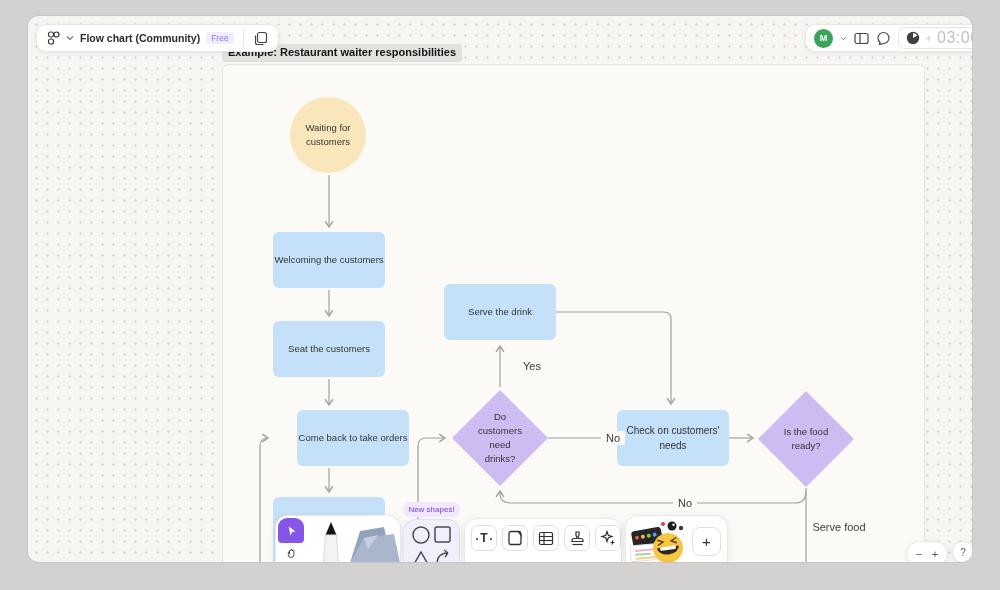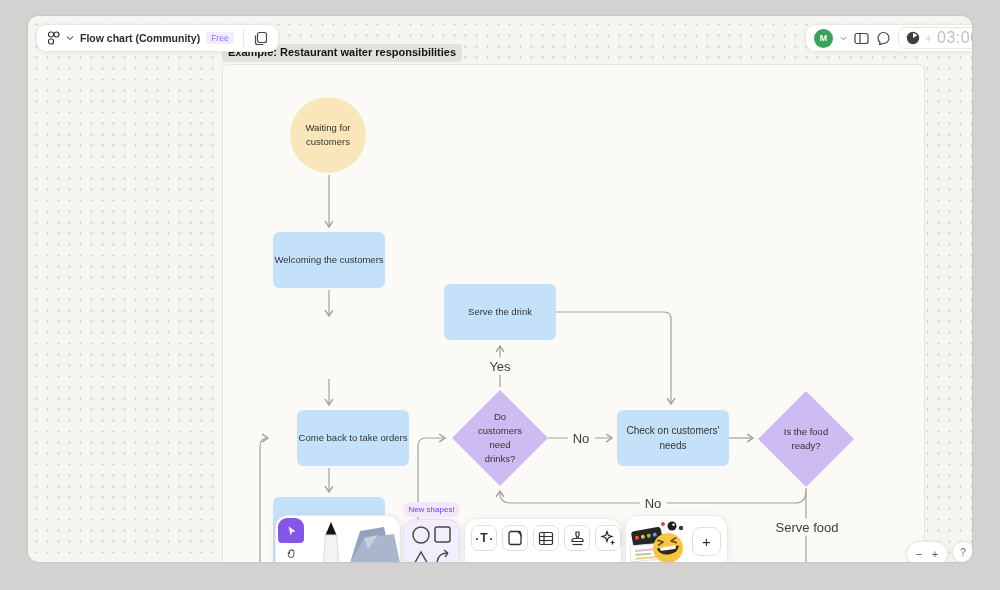--- a/index.html
+++ b/index.html
@@ -37,21 +37,21 @@
   .n-seat    { left:245px; top:305px; width:112px; height:56px; }
   .n-orders  { left:245px; top:394px; width:112px; height:56px;margin-left:24px; }
   .n-hidden  { left:245px; top:481px; width:112px; height:70px; }
   .n-serve   { left:416px; top:268px; width:112px; height:56px; }
   .n-drinksq { left:424px; top:374px; width:96px;  height:96px; }
   .n-check   { left:589px; top:394px; width:112px; height:56px; font-size:10px; }
   .n-foodq   { left:730px; top:375px; width:96px;  height:96px; }
   .lbl-wrap { width:58px; }
   .lbl-wrap-sm { width:54px; }
   .edge-label { position:absolute; transform:translate(-50%,-50%); z-index:3;
-    background:#fbfaf7; color:#3d3d3d; font-size:13px; padding:1px 5px; white-space:nowrap; }
+    background:#fbfaf7; color:#3d3d3d; font-size:11px; padding:1px 5px; white-space:nowrap;margin-left:32px; }
 
   
   .pill { position:absolute; background:#fff; border:1px solid #e9e7e3; border-radius:10px;
     box-shadow:0 1px 4px rgba(0,0,0,.07); display:flex; align-items:center; z-index:30; }
   .file-pill { left:8px; top:8px; height:28px; padding:0 10px; gap:6px; }
   .file-name { font-size:10.5px; font-weight:bold; color:#2b2b2b; white-space:nowrap; }
   .free-badge { font-size:8.5px; color:#8f6ff0; background:#f1ecfe; border-radius:4px; padding:1px 5px; }
   .v-div { width:1px; height:18px; background:#e8e6e2; margin:0 3px; }
 
   
@@ -136,20 +136,23 @@
       <path d="M778 475 Q778 487 767 487 H483 Q472 487 472 478 V475" marker-end="url(#arw)"></path>
     </g>
   </svg>
 
   <div class="node n-circle n-start">
     <span class="lbl-wrap-sm">Waiting for customers</span>
   </div>
   <div class="node n-rect n-welcome">
     <span>Welcoming the customers</span>
   </div>
+  <div class="node n-rect n-seat">
+    <span>Seat the customers</span>
+  </div>
   <div class="node n-rect n-orders">
     <span>Come back to take orders</span>
   </div>
   <div class="node n-rect n-hidden"></div>
   <div class="node n-rect n-serve">
     <span>Serve the drink</span>
   </div>
   <div class="node n-diamond n-drinksq">
     <span class="lbl-wrap-sm">Do customers need drinks?</span>
   </div>

